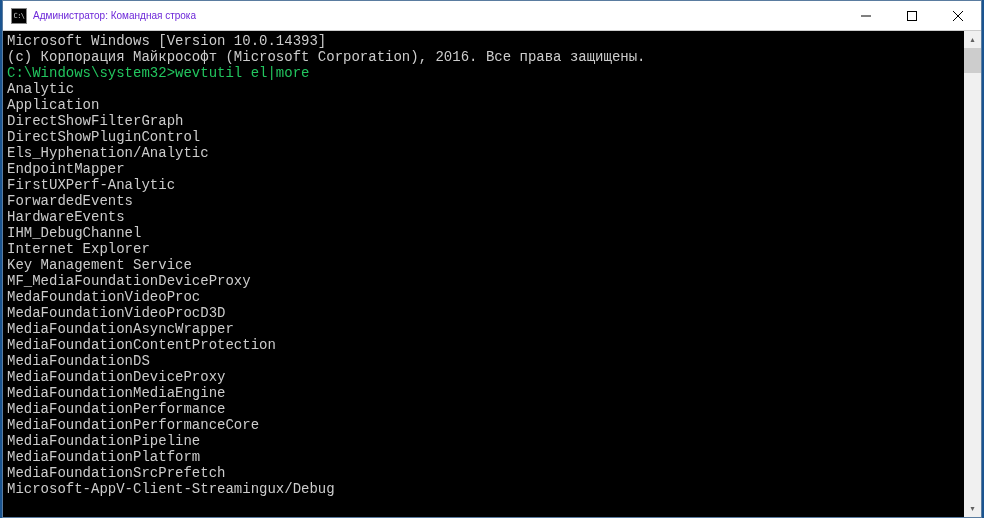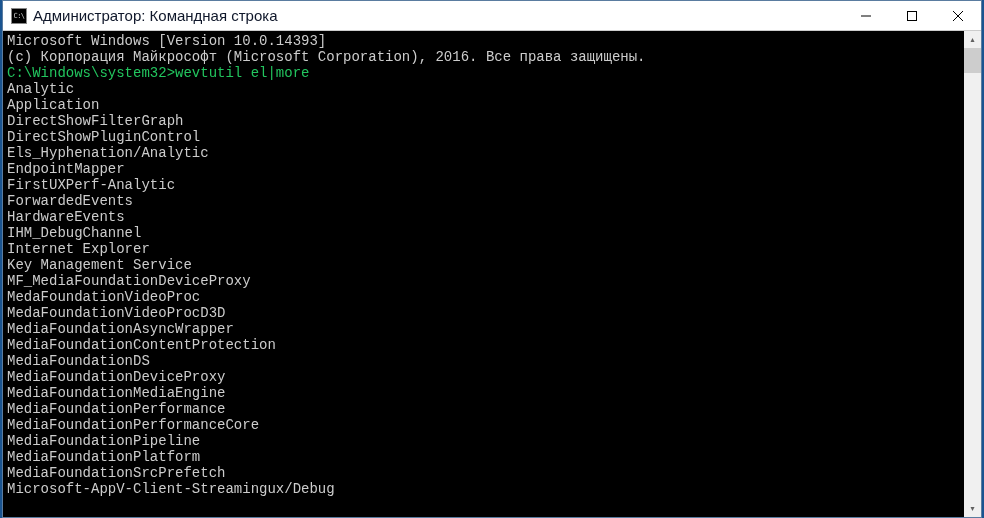--- a/index.html
+++ b/index.html
@@ -43,22 +43,22 @@
       border: 1px solid #888;
       display: inline-flex;
       align-items: center;
       justify-content: center;
       font-size: 7px;
       font-family: Consolas, monospace;
       color: #ccc;
       letter-spacing: -0.5px;
     }
     .title-text {
-      font-size: 15px;
-      color: #0f172a;
+      font-size: 10px;
+      color: #6d28d9;
       flex: 1;
     }
     .window-controls {
       display: flex;
       height: 100%;
     }
     .win-btn {
       width: 46px;
       height: 100%;
       display: flex;

